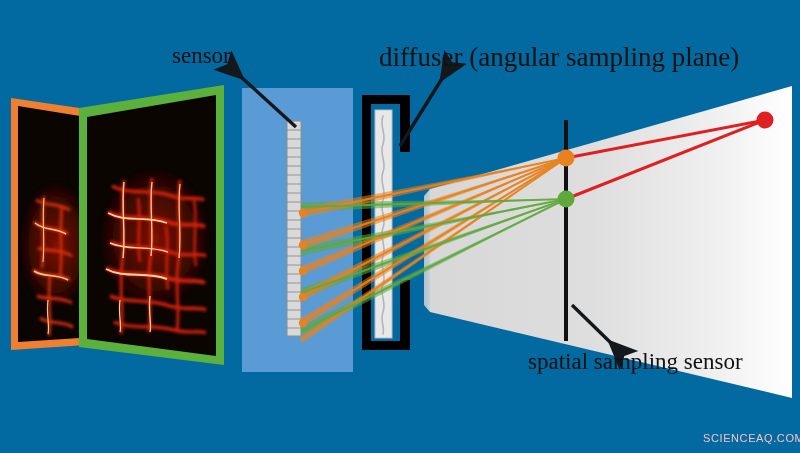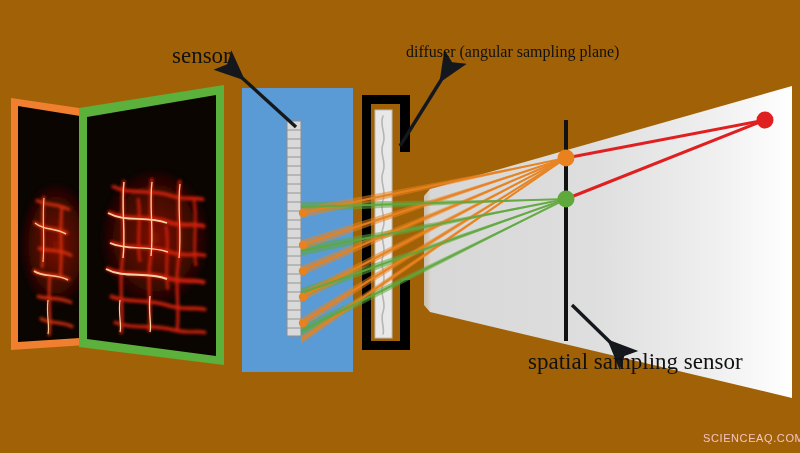--- a/index.html
+++ b/index.html
@@ -3,31 +3,31 @@
 <meta charset="utf-8">
 <title>Light-field imaging diagram</title>
 <style>
   html,body{margin:0;padding:0;}
   body{
     width:800px;height:453px;
     background:#ffffff;
     font-family:"Liberation Serif","DejaVu Serif",serif;
     overflow:hidden;
   }
-  #stage{position:relative;width:800px;height:453px;background:#a16207;text-decoration:underline;}
+  #stage{position:relative;width:800px;height:453px;background:#0369a1;text-decoration:underline;}
   #figure{position:absolute;left:0;top:0;width:800px;height:453px;}
   .lbl{
     position:absolute;
     font-family:"Liberation Serif","DejaVu Serif",serif;
     color:#111111;
     white-space:nowrap;
     line-height:1;
   }
   #label-sensor{left:172px;top:44px;font-size:23px;}
-  #label-diffuser{left:406px;top:44px;font-size:16px;}
+  #label-diffuser{left:379px;top:44px;font-size:27px;}
   #label-spatial{left:528px;top:350px;font-size:23px;}
   #watermark{
     position:absolute;left:703px;top:432px;
     font-family:"Liberation Sans","DejaVu Sans",sans-serif;
     font-size:11px;letter-spacing:0.6px;
     color:#f3c3c3;white-space:nowrap;
   }
 </style>
 </head>
 <body>

